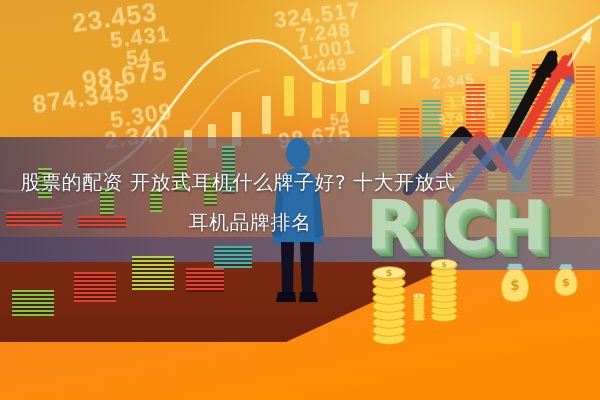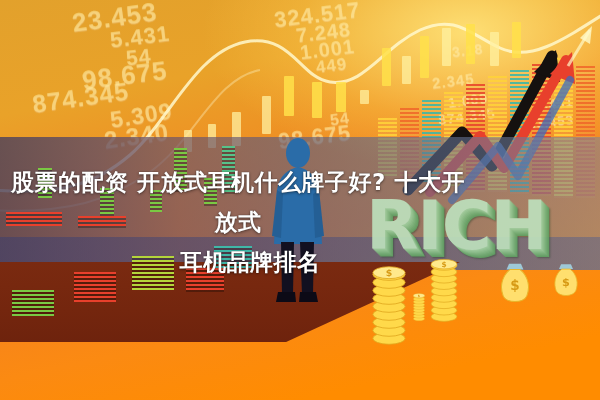--- a/index.html
+++ b/index.html
@@ -149,22 +149,22 @@
   
   .coin-stack, .bag { position: absolute; }
 
   
   .headline {
     position: absolute;
     left: 0; top: 162px;
     width: 476px;
     text-align: center;
     color: #ffffff;
-    font-size: 23px;
-    font-weight: 700;
+    font-size: 20px;
+    font-weight: 400;
     line-height: 40px;
     letter-spacing: 0.5px;
     text-shadow: 0 1px 3px rgba(0,0,0,0.45), 0 0 1px rgba(0,0,0,0.6);
     font-family: "DejaVu Sans", "Liberation Sans", sans-serif;
   }
   .headline .l1 { display: block; }
   .headline .l2 { display: block; padding-left: 24px; }
 </style>
 </head>
 <body>

